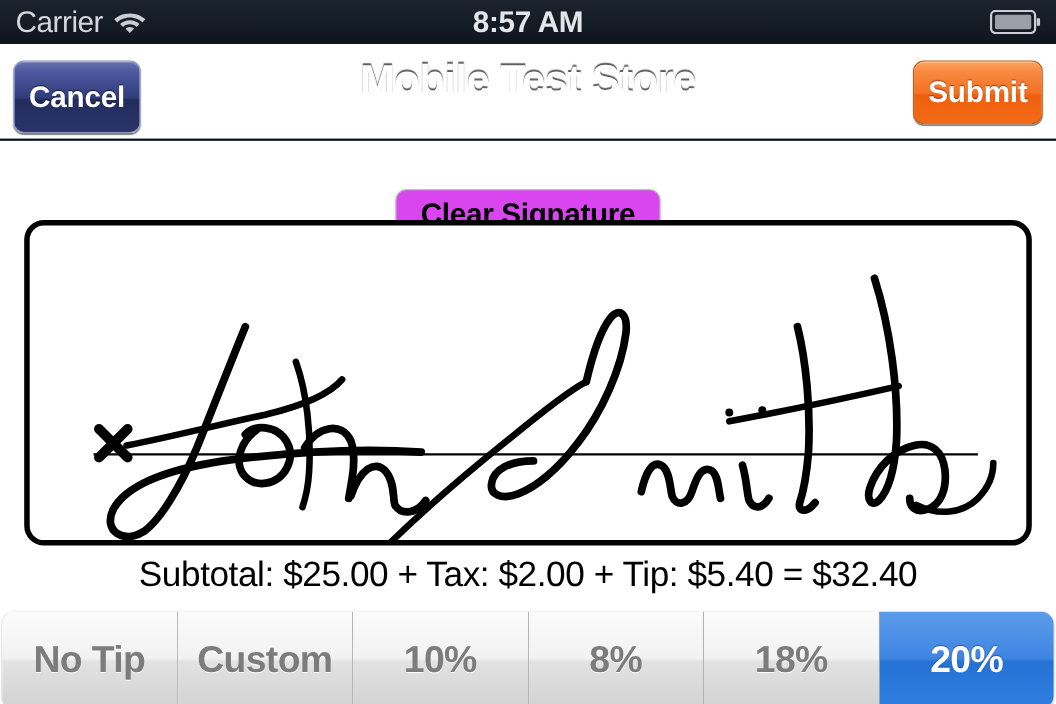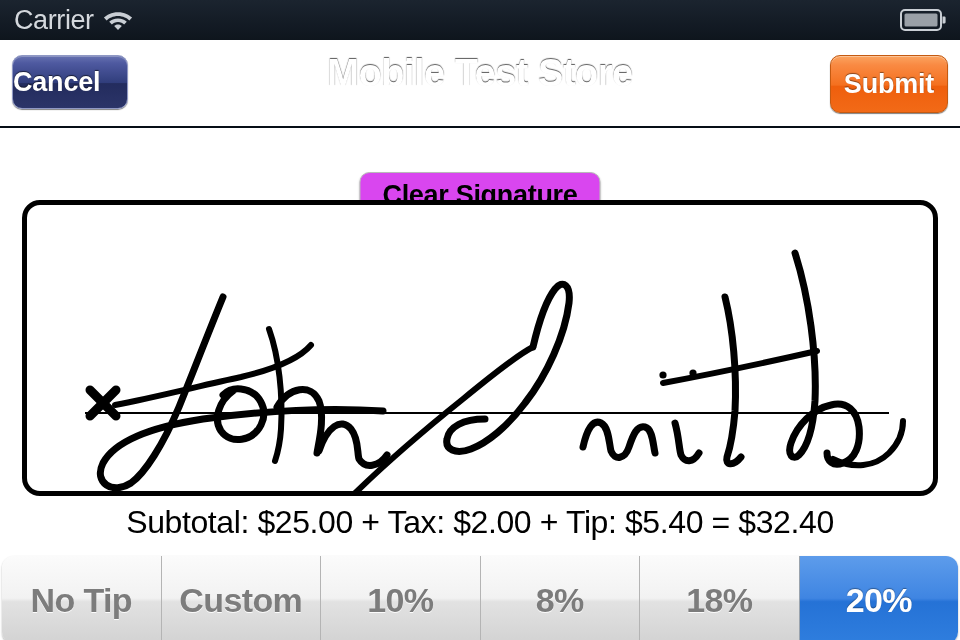--- a/index.html
+++ b/index.html
@@ -94,27 +94,28 @@
     color: #ffffff;
     font-size: 38px;
     font-weight: 700;
     letter-spacing: -0.5px;
     text-shadow: 0 -1px 1px rgba(0,0,0,0.65);
     pointer-events: none;
   }
   #cancel-button {
     position: absolute;
     left: 12px; top: 15px;
-    width: 116px; height: 54px;
+    width: 116px; height: 66px;
     border-radius: 10px;
     background: linear-gradient(to bottom, #6772b0 0%, #4e59a0 14%, #303d7b 52%, #232c5e 53%, #2b3468 100%);
     border: 1px solid #8f98c4;
     box-shadow: 0 1px 1px rgba(0,0,0,0.5), inset 0 1px 0 rgba(255,255,255,0.25);
     display: flex;
     align-items: center;
+    justify-content: center;
     box-sizing: border-box;
     cursor: pointer;
   }
   #cancel-button span {
     color: #ffffff;
     font-size: 27px;
     font-weight: 700;
     letter-spacing: -0.2px;
     text-shadow: 0 -1px 1px rgba(0,0,0,0.6);
   }
@@ -266,20 +267,23 @@
     <div class="sb-left">
       <span id="carrier-label">Carrier</span>
       <span>
         <svg class="wifi-icon" width="30" height="24" viewBox="0 0 30 24">
           <path d="M15 4.2 C 8.6 4.2 3.6 6.9 0.9 9.6 L 3.6 12.4 C 5.9 10.1 10.0 7.9 15 7.9 C 20.0 7.9 24.1 10.1 26.4 12.4 L 29.1 9.6 C 26.4 6.9 21.4 4.2 15 4.2 Z" fill="#c9ced4"></path>
           <path d="M15 10.4 C 11.2 10.4 8.0 12.0 6.2 13.8 L 8.9 16.5 C 10.2 15.2 12.4 14.1 15 14.1 C 17.6 14.1 19.8 15.2 21.1 16.5 L 23.8 13.8 C 22.0 12.0 18.8 10.4 15 10.4 Z" fill="#c9ced4"></path>
           <path d="M15 16.6 C 13.3 16.6 11.9 17.3 11.2 18.1 L 15 21.9 L 18.8 18.1 C 18.1 17.3 16.7 16.6 15 16.6 Z" fill="#c9ced4"></path>
         </svg>
       </span>
     </div>
+    <div class="sb-center">
+      <span id="status-time">8:57 AM</span>
+    </div>
     <div class="sb-right">
       <span>
         <svg class="battery-icon" width="46" height="22" viewBox="0 0 46 22">
           <rect x="1" y="1" width="40" height="20" rx="4" ry="4" fill="none" stroke="#c9ced4" stroke-width="2"></rect>
           <rect x="4.5" y="4.5" width="33" height="13" rx="1.5" ry="1.5" fill="#9aa0a7"></rect>
           <path d="M42.5 7.5 L44.5 7.5 C45.3 7.5 45.6 8.1 45.6 9.2 L45.6 12.8 C45.6 13.9 45.3 14.5 44.5 14.5 L42.5 14.5 Z" fill="#c9ced4"></path>
         </svg>
       </span>
     </div>
   </div>

